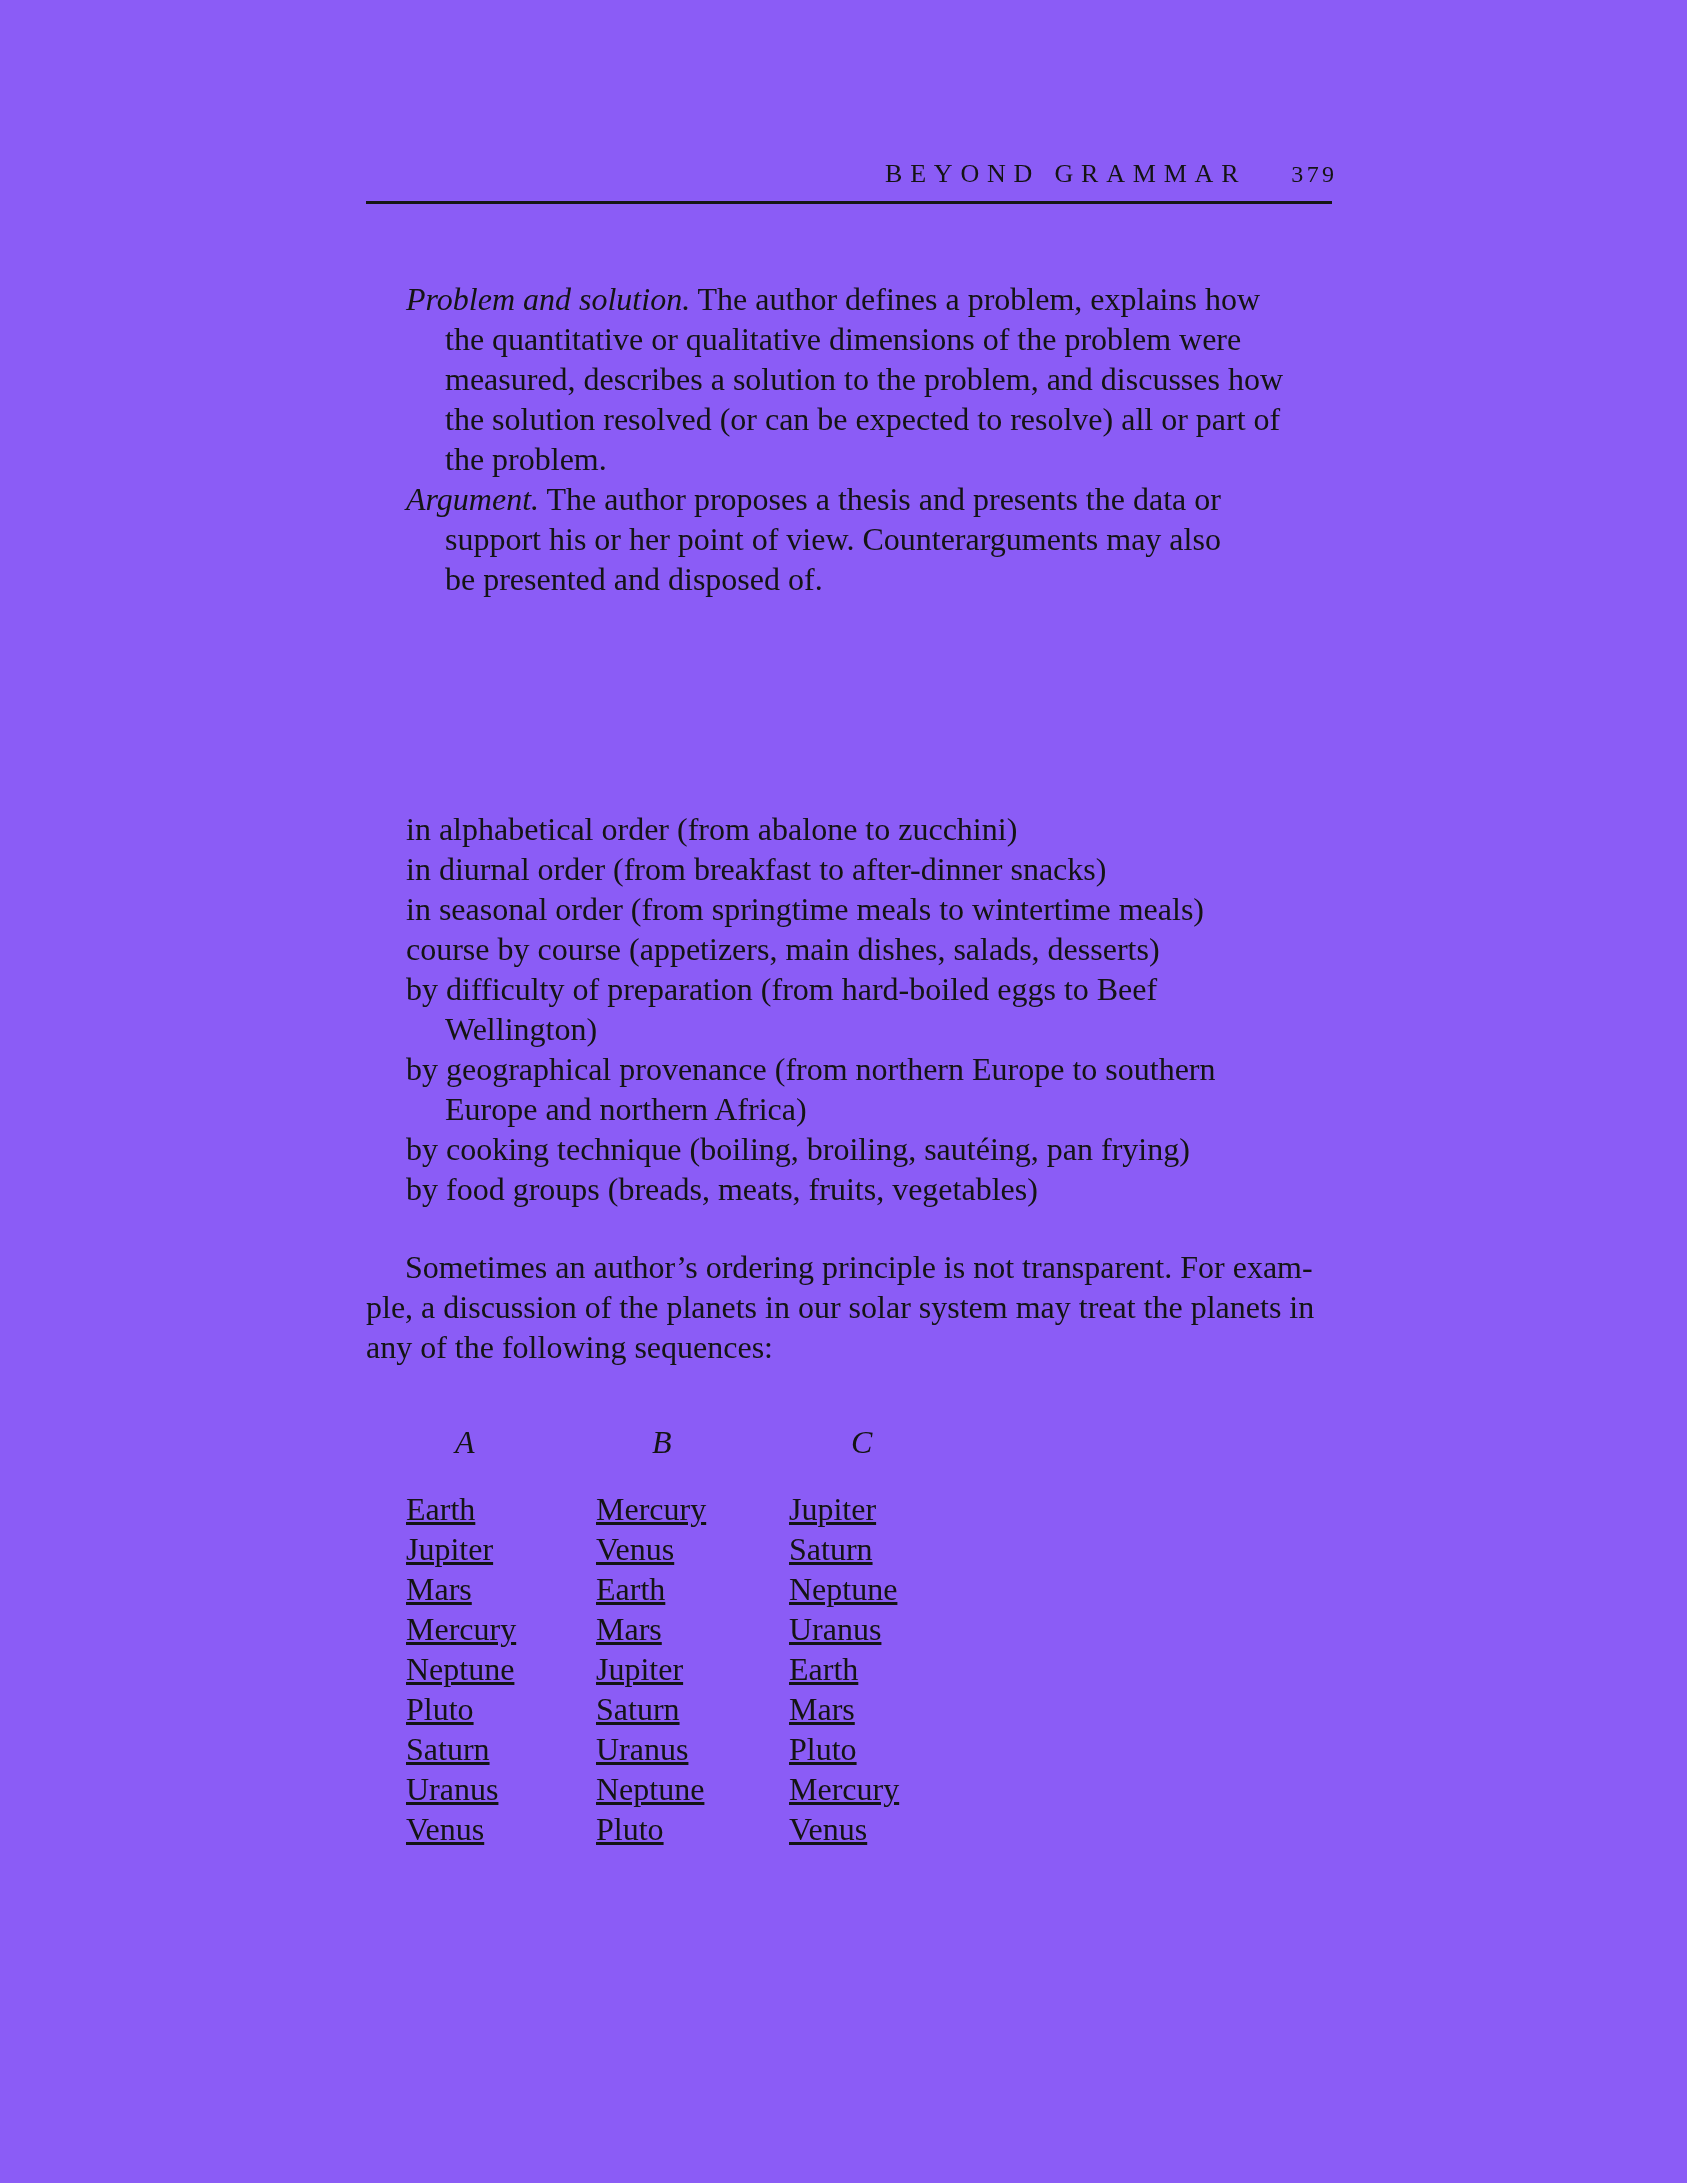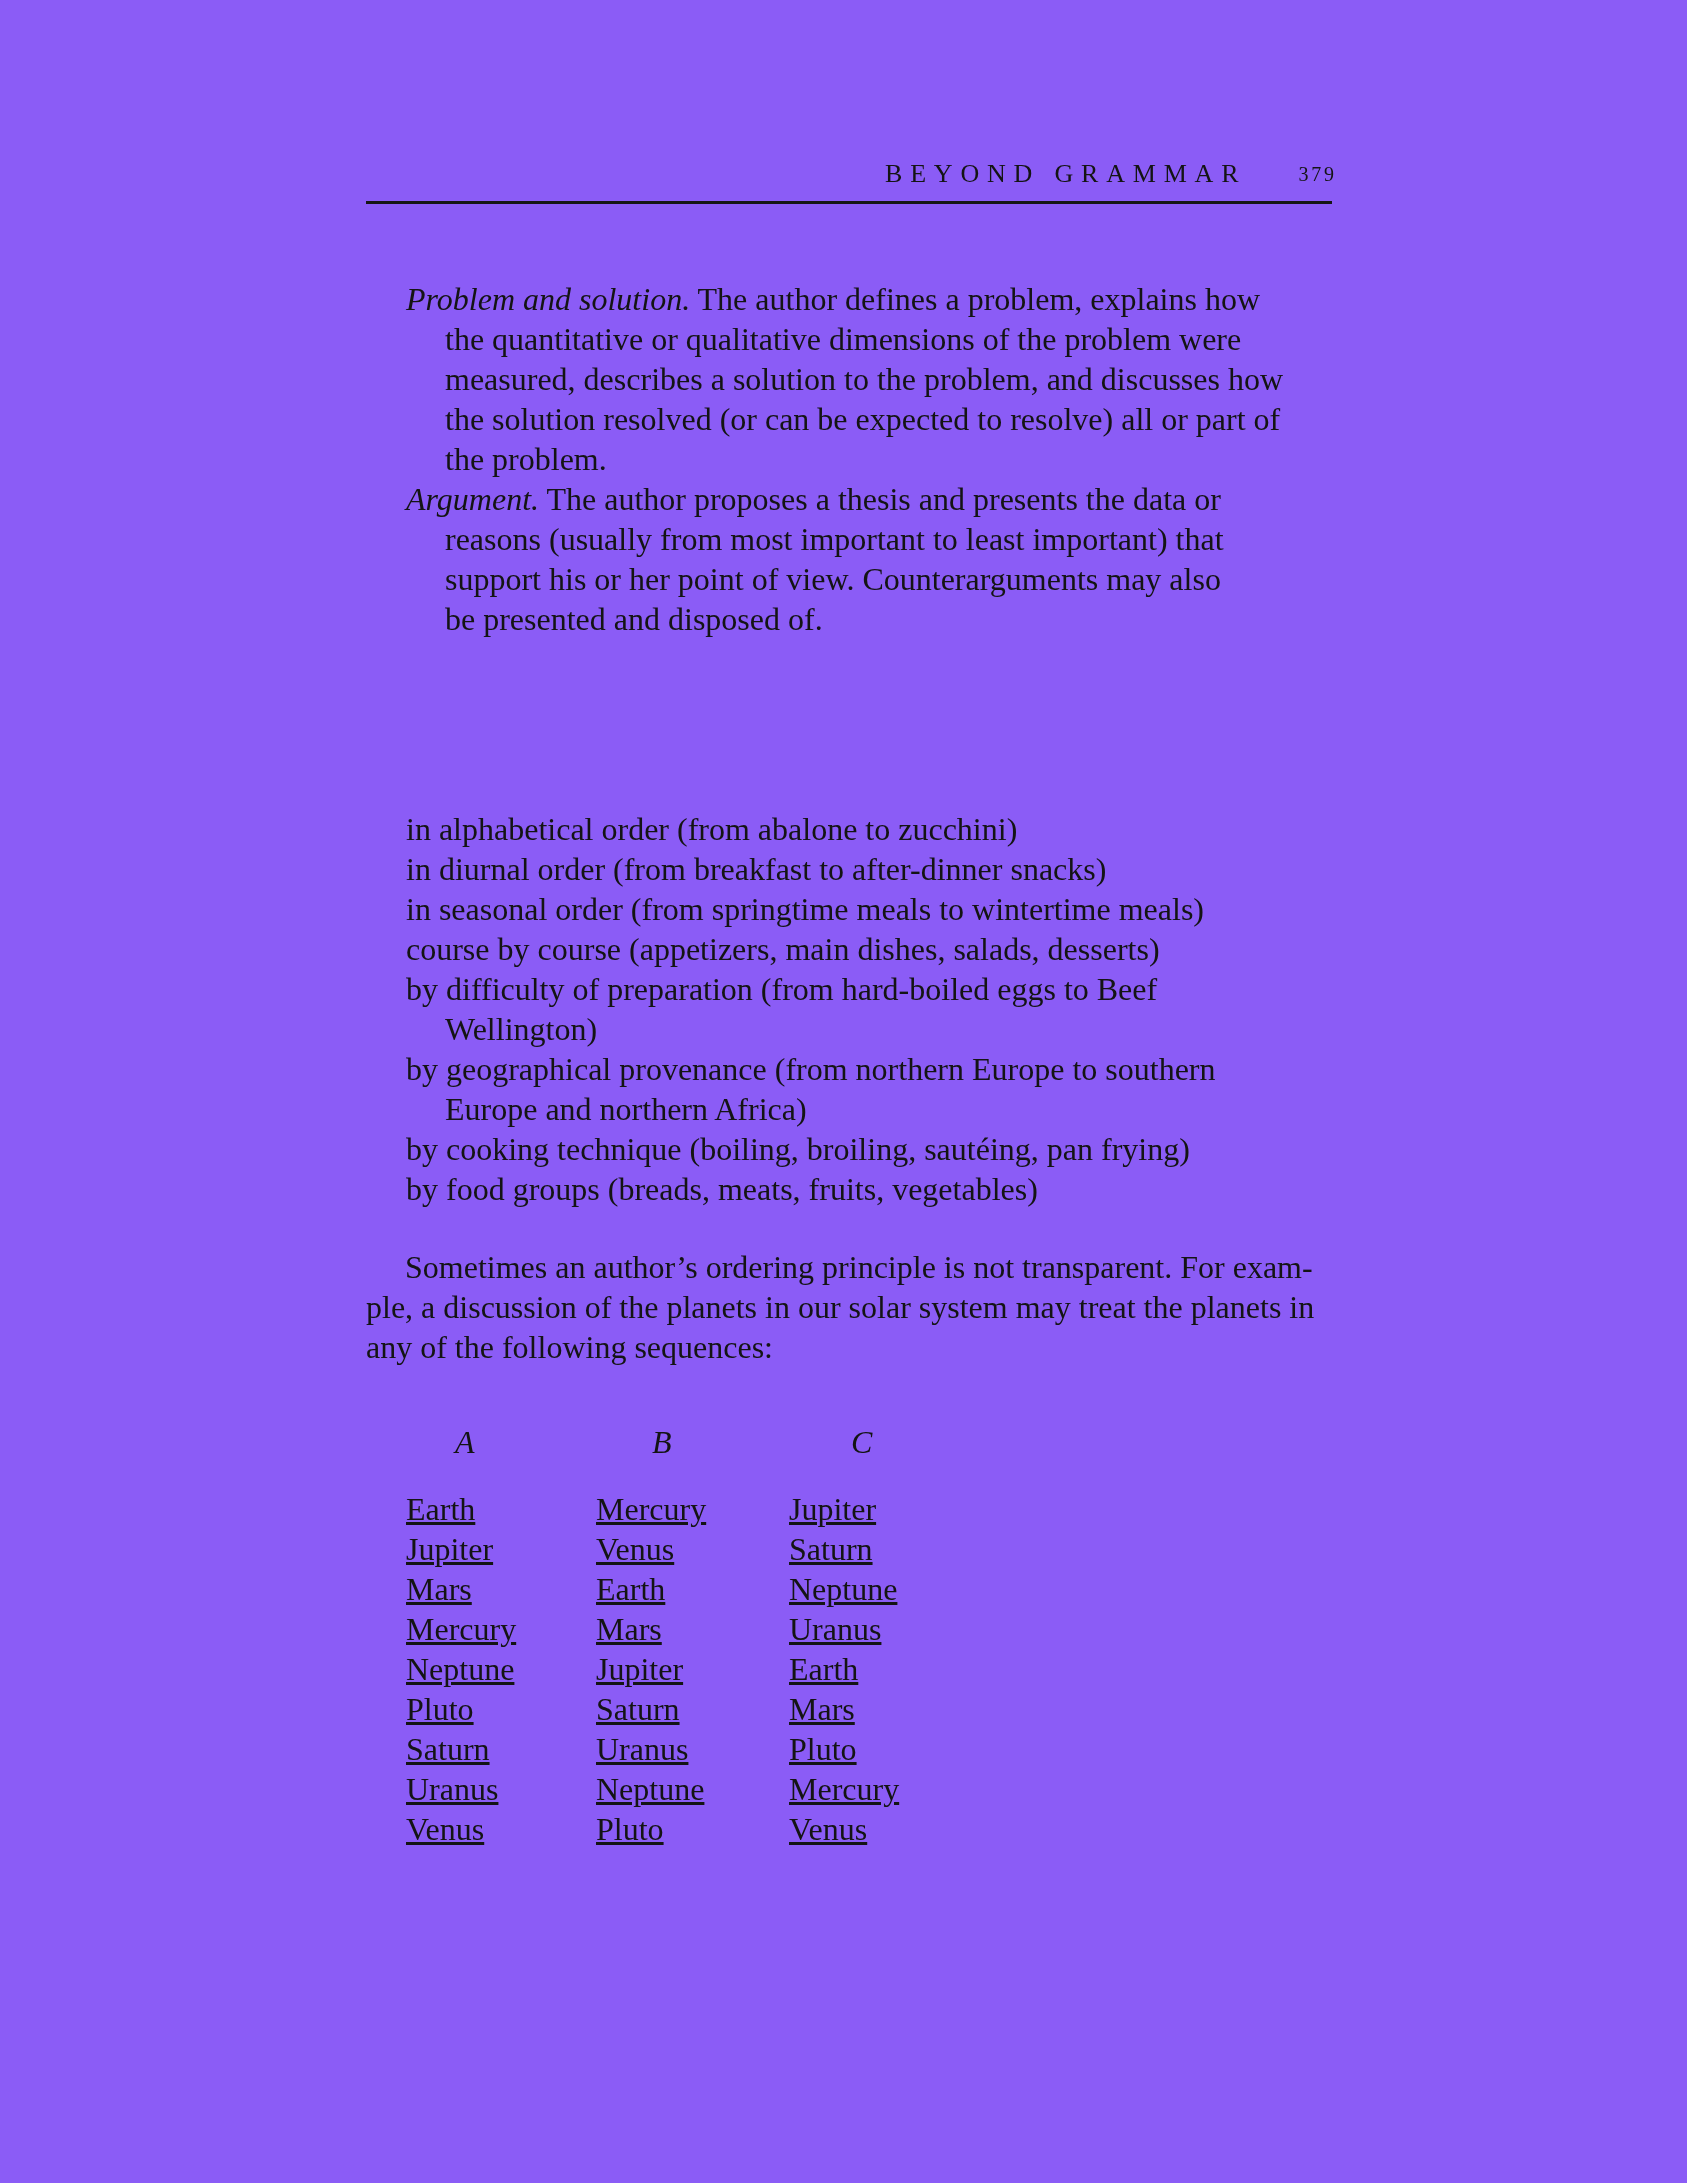--- a/index.html
+++ b/index.html
@@ -13,21 +13,21 @@
   }
   
   .running-title{
     position:absolute;left:885px;top:161px;
     font-size:26px;line-height:26px;
     letter-spacing:0.30em;
     white-space:nowrap;
   }
   .page-number{
     position:absolute;right:353px;top:161px;
-    font-size:20px;line-height:26px;
+    font-size:24px;line-height:26px;
     letter-spacing:0.14em;margin-right:-0.14em;
     white-space:nowrap;
   }
   .header-rule{
     position:absolute;left:366px;top:201px;
     width:966px;height:2.6px;background:#161616;
   }
   
   .block{
     position:absolute;left:366px;width:966px;
@@ -63,21 +63,20 @@
   <div class="page-number">379</div>
   <div class="header-rule"></div>
 
   <div class="block blk-defs">
     <div class="ln ind-item"><span class="it">Problem and solution.</span><span> The author defines a problem, explains how</span></div>
     <div class="ln ind-cont">the quantitative or qualitative dimensions of the problem were</div>
     <div class="ln ind-cont">measured, describes a solution to the problem, and discusses how</div>
     <div class="ln ind-cont">the solution resolved (or can be expected to resolve) all or part of</div>
     <div class="ln ind-cont">the problem.</div>
     <div class="ln ind-item"><span class="it">Argument.</span><span> The author proposes a thesis and presents the data or</span></div>
-    <div class="ln ind-cont">reasons (usually from most important to least important) that</div>
     <div class="ln ind-cont">support his or her point of view. Counterarguments may also</div>
     <div class="ln ind-cont">be presented and disposed of.</div>
   </div>
 
 
   <div class="block blk-list">
     <div class="ln ind-item">in alphabetical order (from abalone to zucchini)</div>
     <div class="ln ind-item">in diurnal order (from breakfast to after-dinner snacks)</div>
     <div class="ln ind-item">in seasonal order (from springtime meals to wintertime meals)</div>
     <div class="ln ind-item">course by course (appetizers, main dishes, salads, desserts)</div>

